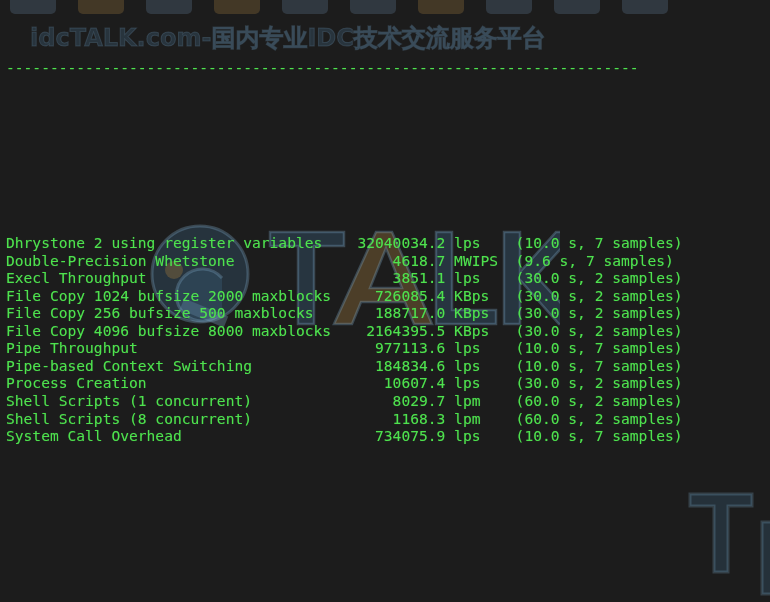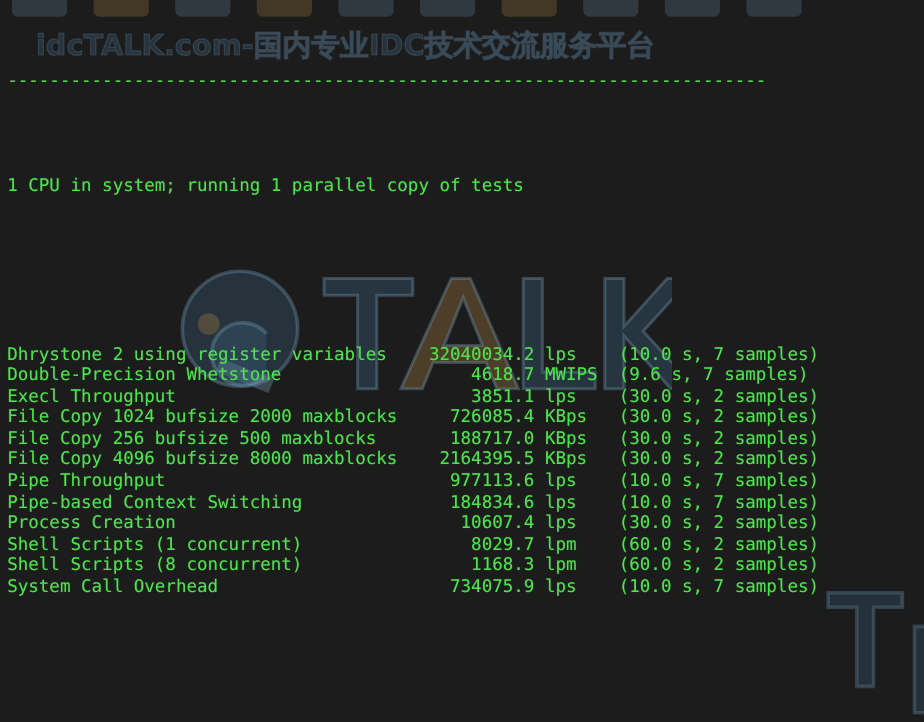--- a/index.html
+++ b/index.html
@@ -162,21 +162,20 @@
         </g>
       </svg>
     </div>
   </div>
 
   <div class="text-layer">
 
     <div class="line">------------------------------------------------------------------------</div>
 
 
-    <div class="line">1 CPU in system; running 1 parallel copy of tests</div>
 
     <div class="line blank"> </div>
 
     <div id="results-block"><div class="line">Dhrystone 2 using register variables    32040034.2 lps    (10.0 s, 7 samples)</div><div class="line">Double-Precision Whetstone                  4618.7 MWIPS  (9.6 s, 7 samples)</div><div class="line">Execl Throughput                            3851.1 lps    (30.0 s, 2 samples)</div><div class="line">File Copy 1024 bufsize 2000 maxblocks     726085.4 KBps   (30.0 s, 2 samples)</div><div class="line">File Copy 256 bufsize 500 maxblocks       188717.0 KBps   (30.0 s, 2 samples)</div><div class="line">File Copy 4096 bufsize 8000 maxblocks    2164395.5 KBps   (30.0 s, 2 samples)</div><div class="line">Pipe Throughput                           977113.6 lps    (10.0 s, 7 samples)</div><div class="line">Pipe-based Context Switching              184834.6 lps    (10.0 s, 7 samples)</div><div class="line">Process Creation                           10607.4 lps    (30.0 s, 2 samples)</div><div class="line">Shell Scripts (1 concurrent)                8029.7 lpm    (60.0 s, 2 samples)</div><div class="line">Shell Scripts (8 concurrent)                1168.3 lpm    (60.0 s, 2 samples)</div><div class="line">System Call Overhead                      734075.9 lps    (10.0 s, 7 samples)</div></div>
 
     
 
     
 
     

